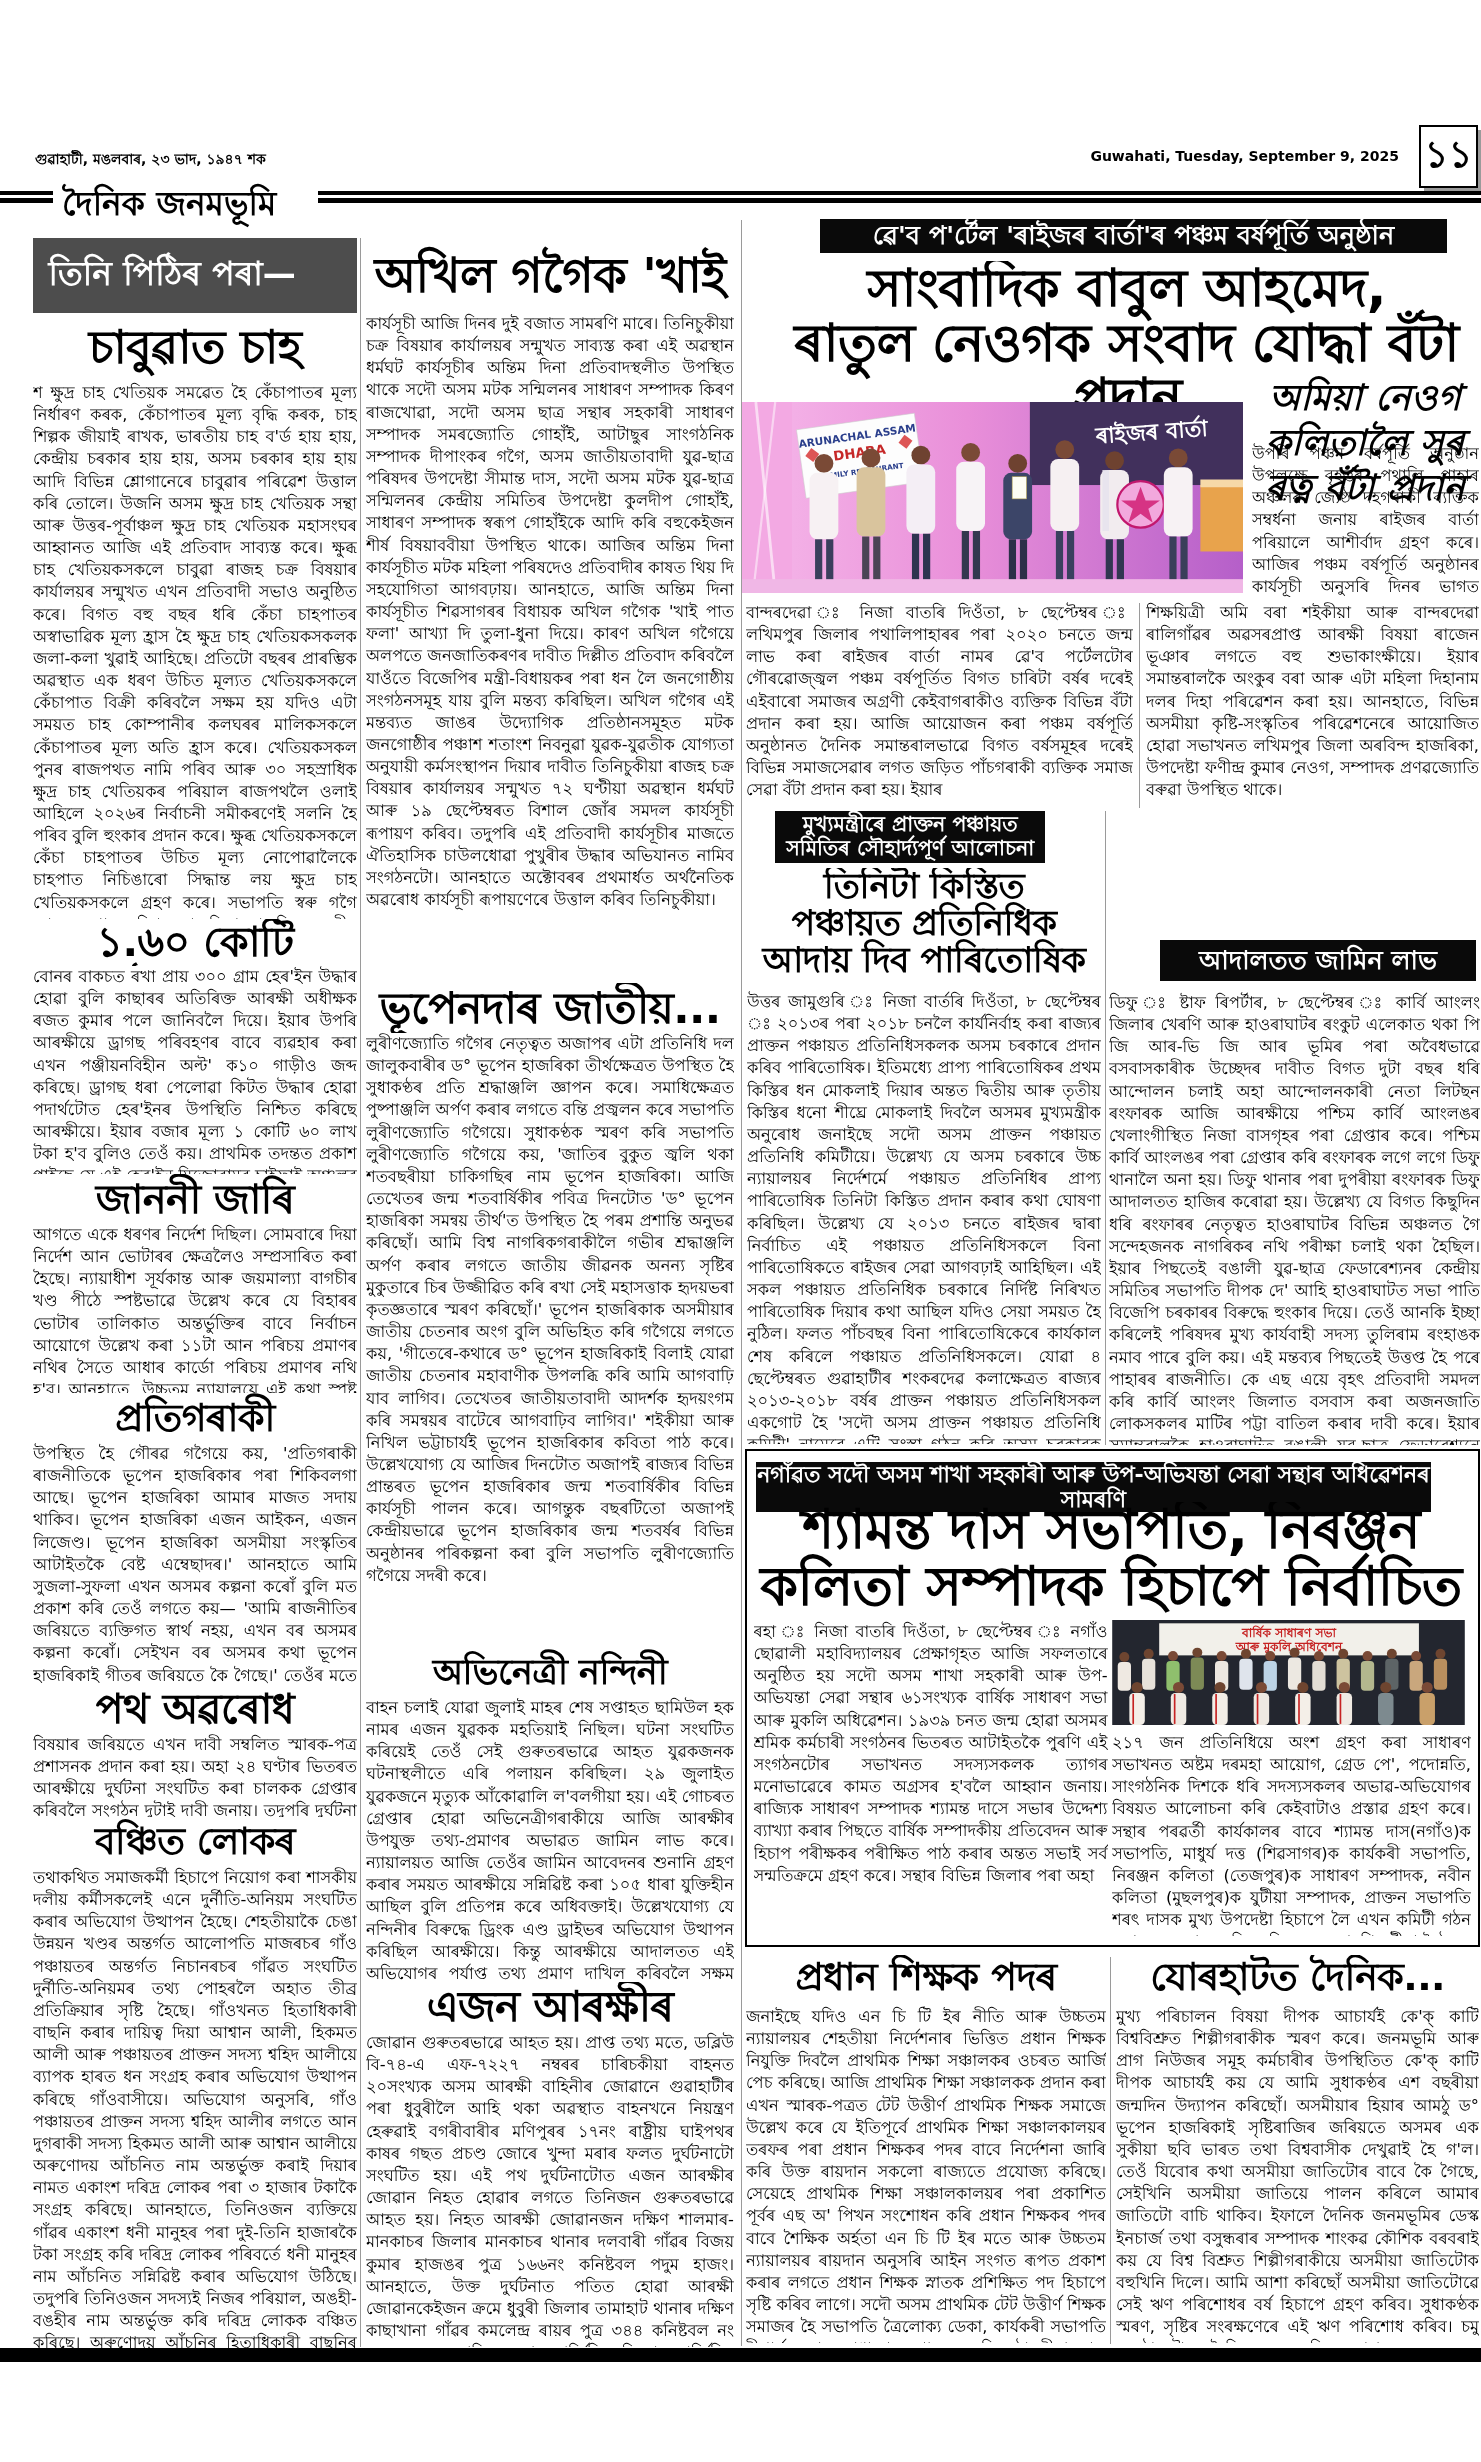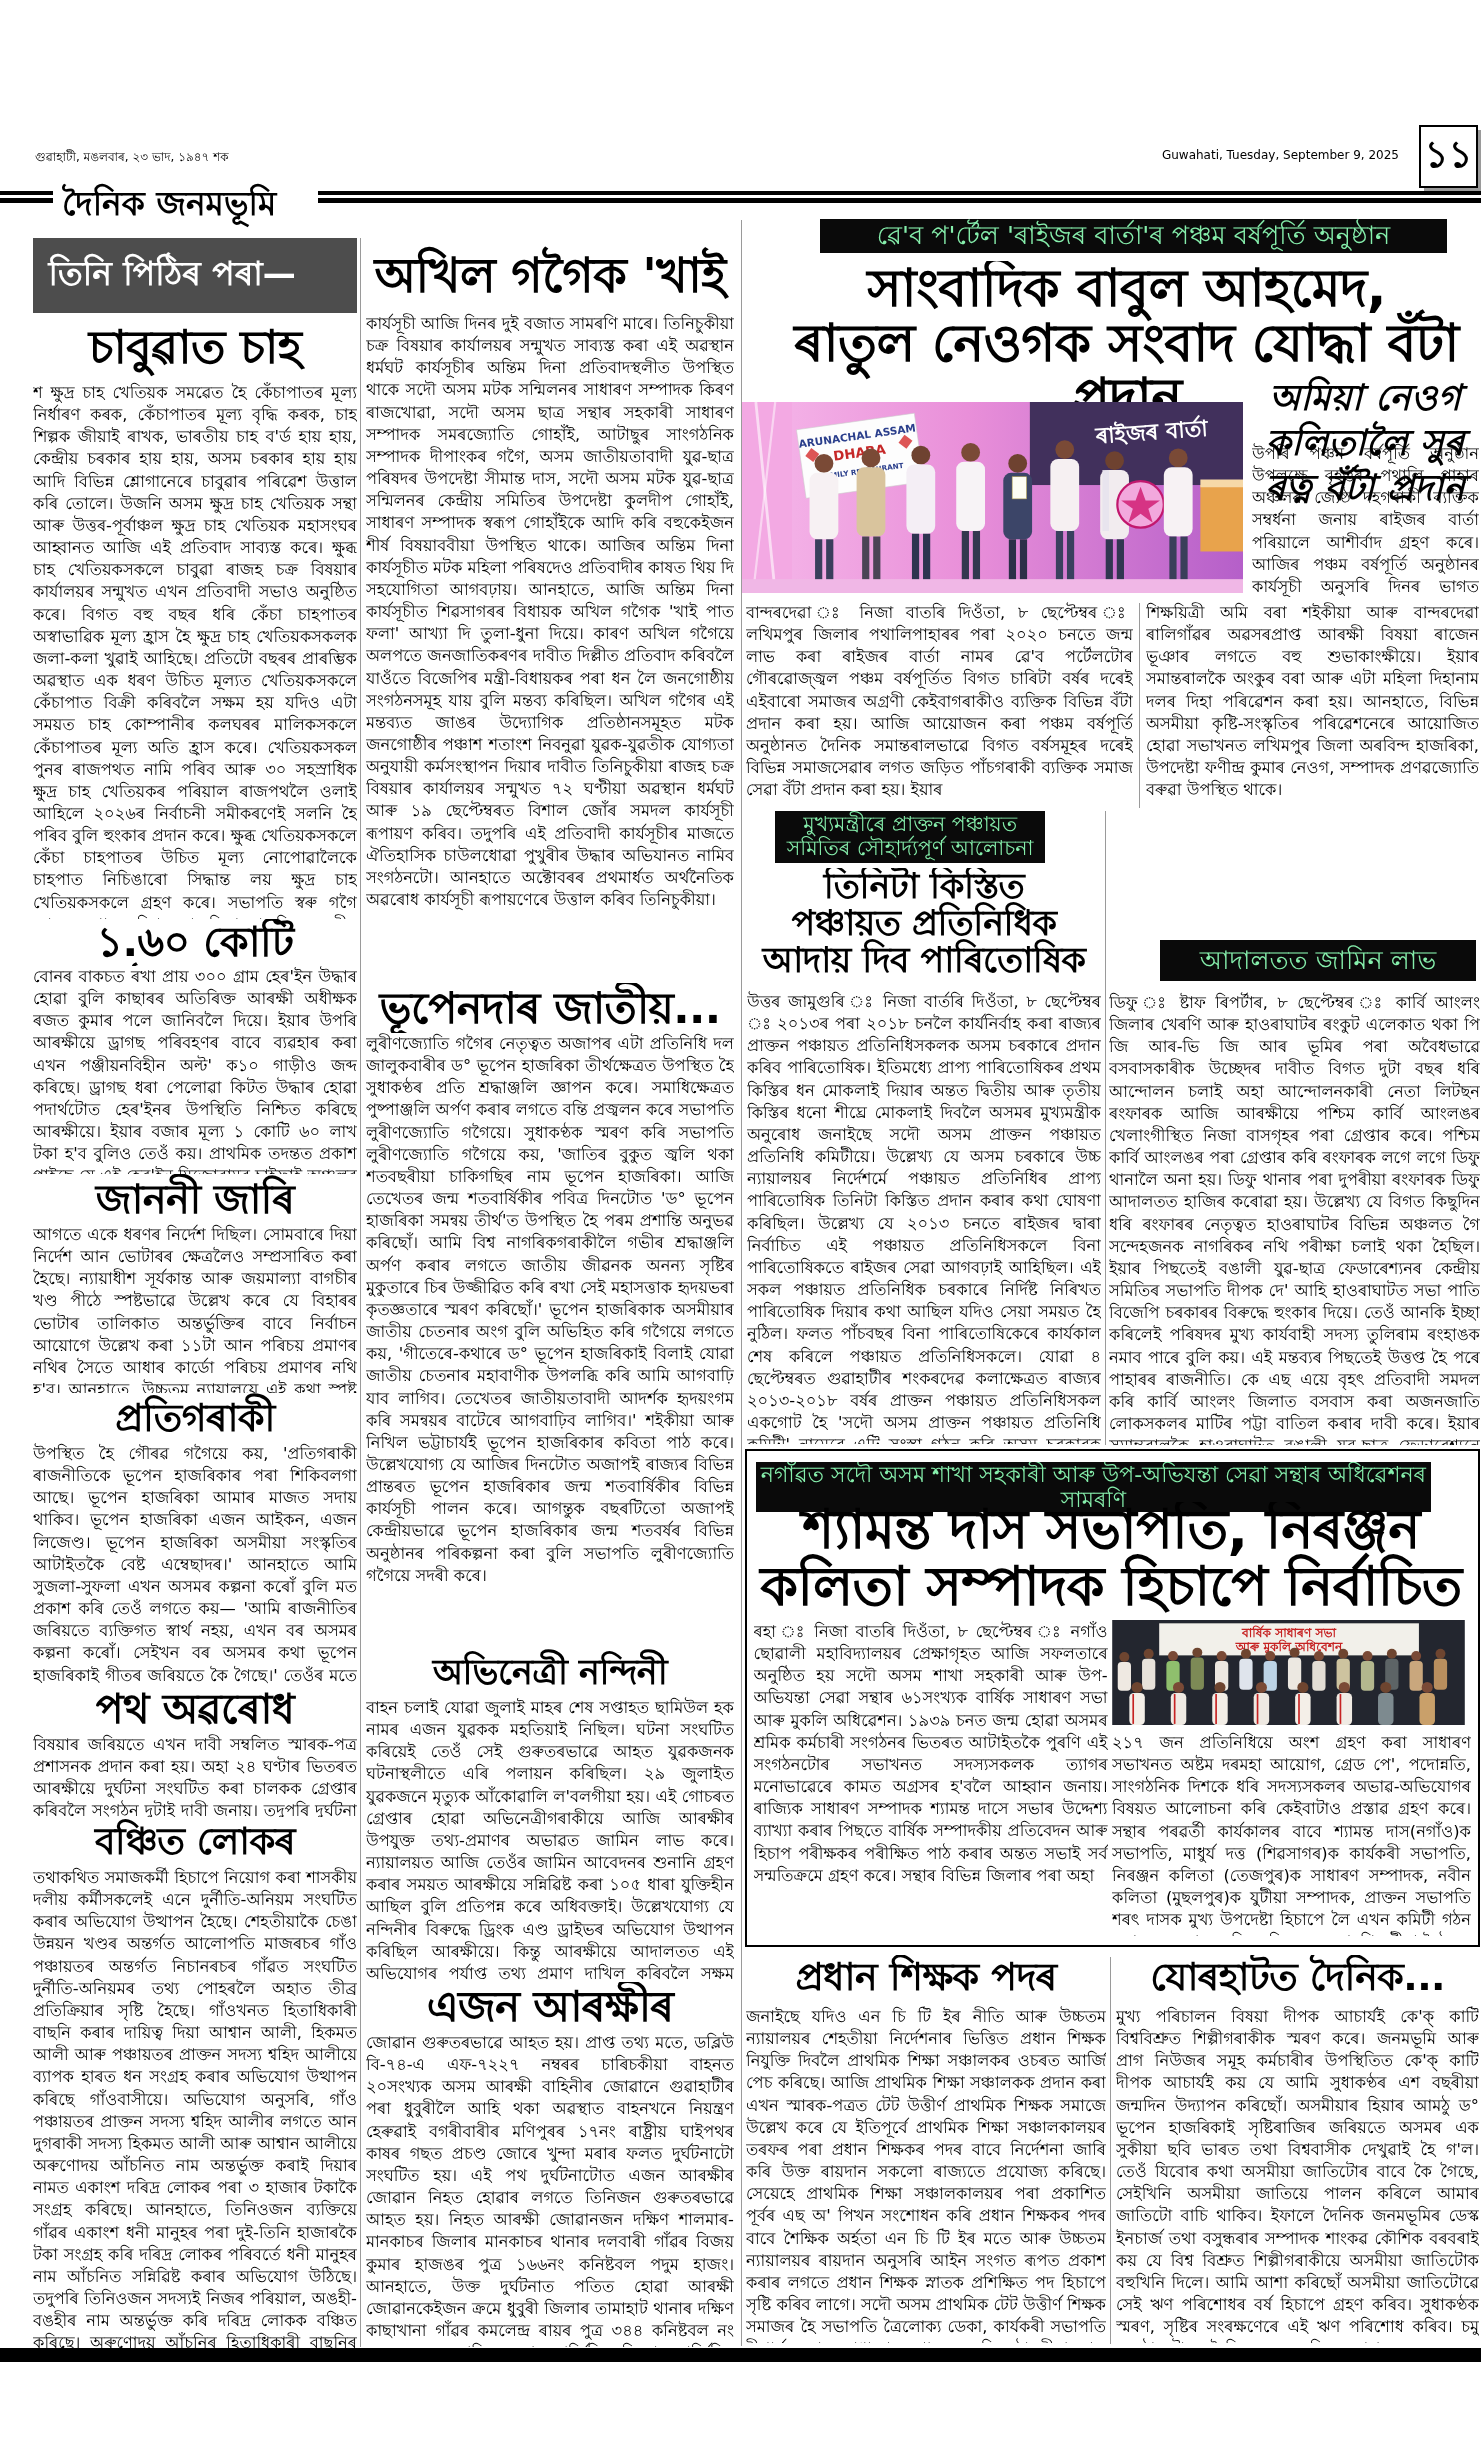--- a/index.html
+++ b/index.html
@@ -1,26 +1,26 @@
 <!DOCTYPE html>
 <html style="font-size:8.9px"><head>
 <meta charset="utf-8">
 <style>
   html,body{margin:0;padding:0;background:#e8e8e4;}
   .page{position:relative;width:1482px;height:2462px;background:#ffffff;
         font-family:"DejaVu Sans",sans-serif;color:#000;overflow:hidden;}
   .abs{position:absolute;}
-  .hdr-small{font-size:12px;font-weight:normal;white-space:nowrap;}
+  .hdr-small{font-size:14px;font-weight:bold;white-space:nowrap;}
   .pagenum-box{border:2.2px solid #000;background:#fff;box-shadow:5px 5px 0 #9a9a9a;
         display:flex;align-items:center;justify-content:center;font-size:37px;font-weight:bold;}
   .dbl-rule{background:linear-gradient(#000 0 4.4px,#fff 4.4px 7.2px,#000 7.2px 11.6px);height:11.6px;}
   .masthead{font-size:33px;font-weight:bold;white-space:nowrap;}
   .kicker-gray{background:#4d4d4d;color:#fff;font-size:33px;font-weight:bold;
         display:flex;align-items:center;padding-left:15.5px;overflow:hidden;}
-  .kicker-black{background:#0a0a0a;color:#86efac;font-weight:normal;text-align:center;
+  .kicker-black{background:#0a0a0a;color:#ffffff;font-weight:bold;text-align:center;
         display:flex;align-items:center;justify-content:center;overflow:hidden;line-height:1.15;}
   .head{font-weight:bold;text-align:center;overflow:hidden;line-height:1.05;letter-spacing:-0.6px;}
   .body{font-size:16.3px;line-height:1.36;text-align:justify;overflow:hidden;word-break:break-word;}
   .vrule{background:#9a9a9a;width:1.1px;}
   .boxed{border:2.2px solid #000;}
   .subhead{font-weight:bold;text-align:center;overflow:hidden;line-height:1.25;}
   .bottom-rule{background:#000;}
   svg text{font-family:"DejaVu Sans",sans-serif;}
 </style>
 </head>

